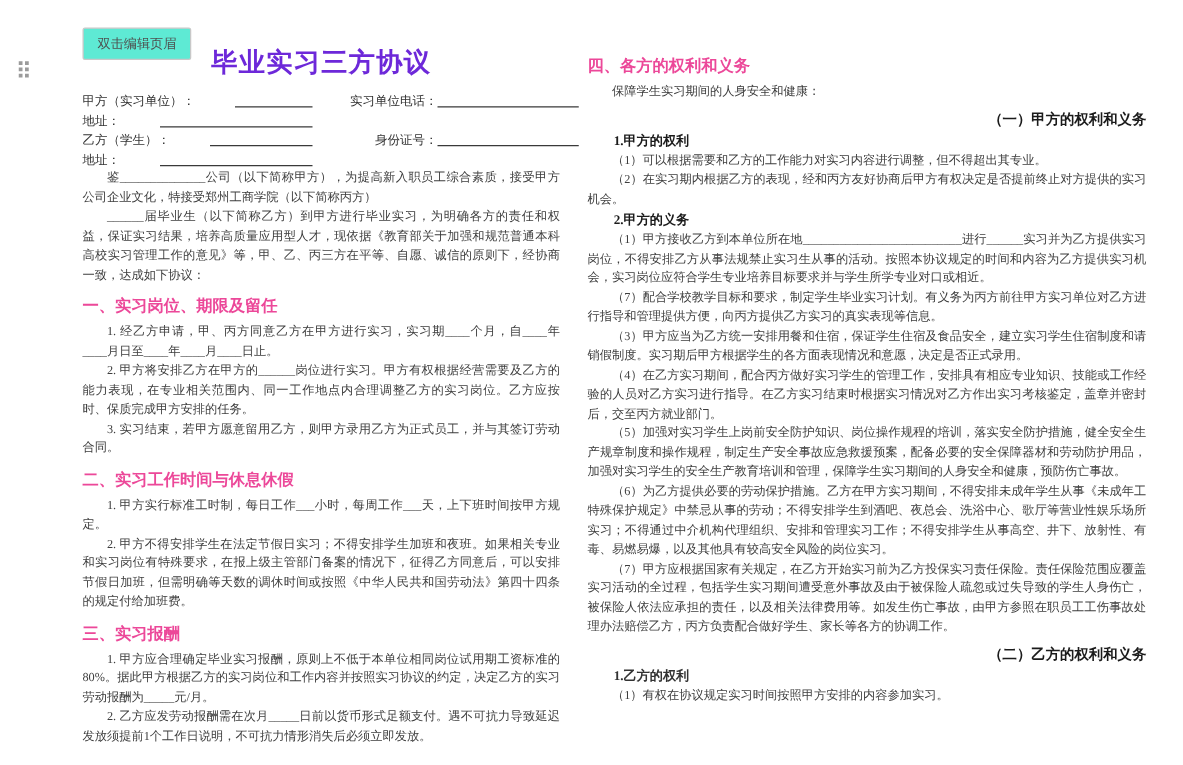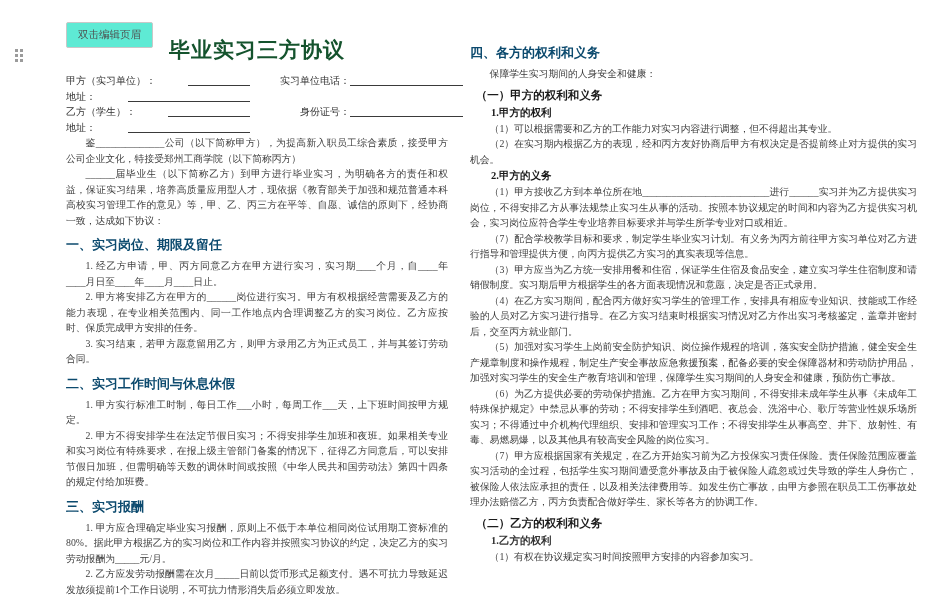--- a/index.html
+++ b/index.html
@@ -27,46 +27,46 @@
     border: 1px solid #c8c8c8; border-radius: 2px;
     font-family: "Liberation Sans", "DejaVu Sans", sans-serif;
     font-size: 10.5px; color: #4f4f4f; cursor: pointer;
   }
 
   .col-left  { position: absolute; left: 66px;  top: 36px; width: 382px; }
   .col-right { position: absolute; left: 470px; top: 44px; width: 447px; }
 
   .doc-title {
     margin: 0 0 8px 0; text-align: center;
-    font-size: 21px; font-weight: 700; color: #14532d;
+    font-size: 21px; font-weight: 700; color: #6d28d9;
     letter-spacing: 1px;
   }
 
   
   .form { width: 397px; font-size: 10px; color: #323232; }
   .form-row { display: flex; height: 15.8px; align-items: flex-end; }
   .fr-group-l { display: flex; width: 184px; gap: 32px; }
   .fr-group-r { display: flex; flex: 1; margin-left: 28px; }
   .fr-group-r .f-label { width: 72px; text-align: right; margin-top: 16px; }
   .f-label { white-space: nowrap; }
   .blank-line { flex: 1; border-bottom: 1px solid #3a3a3a; margin-bottom: 2px; }
 
   .para {
     margin: 0; font-size: 9.8px; line-height: 15.5px;
     text-align: justify; text-indent: 2em; color: #3d3d3d;
   }
   .sec-h {
     margin: 8px 0 4px 0;
     font-family: "Liberation Sans", "DejaVu Sans", sans-serif;
-    font-size: 13px; font-weight: 700; color: #0c4a6e;
+    font-size: 13px; font-weight: 700; color: #ec4899;
   }
   .sec-h.first { margin-top: 0; }
   .sub-h {
     margin: 6px 0 3px 0; text-indent: 0.5em;
-    font-size: 11.5px; font-weight: 700; color: #1b1b1b;
+    font-size: 11.5px; font-weight: 700; color: #1b1b1b; text-align: right;
   }
   .num-h {
     margin: 2px 0 1px 0; text-indent: 2em;
     font-size: 10.5px; font-weight: 700; color: #1b1b1b;
   }
   .num-h.light { font-weight: 700; color: #333; }
 </style>
 </head>
 <body>
 

